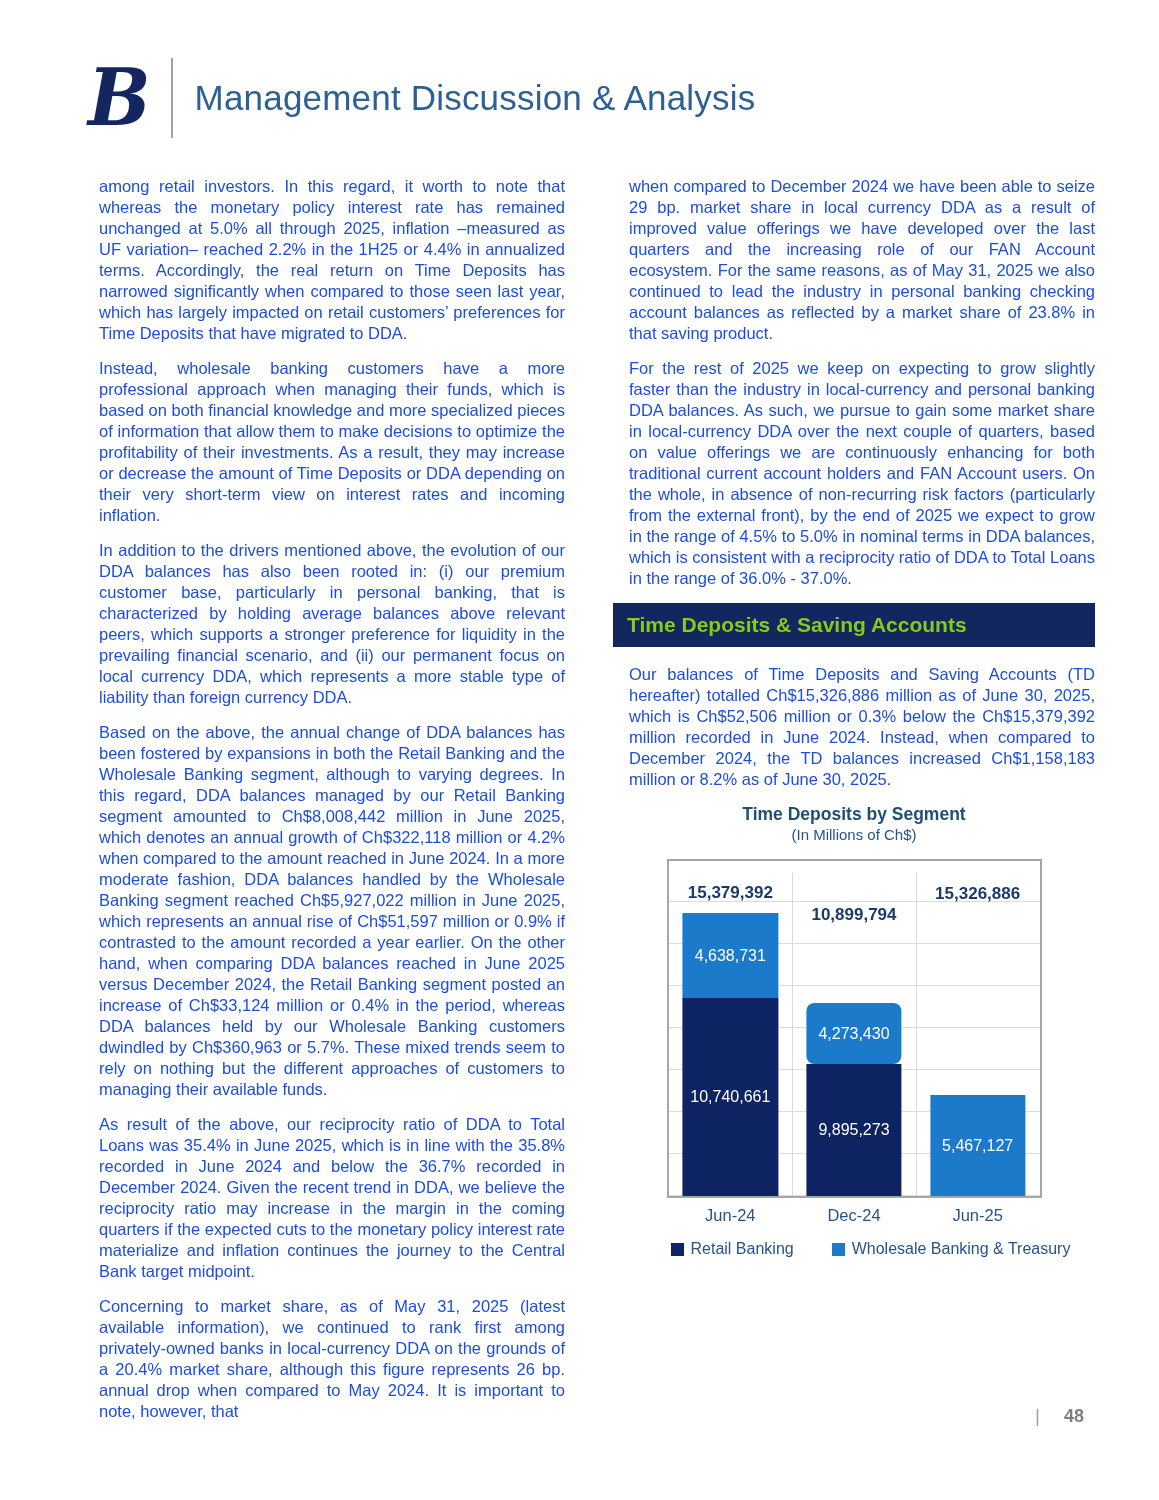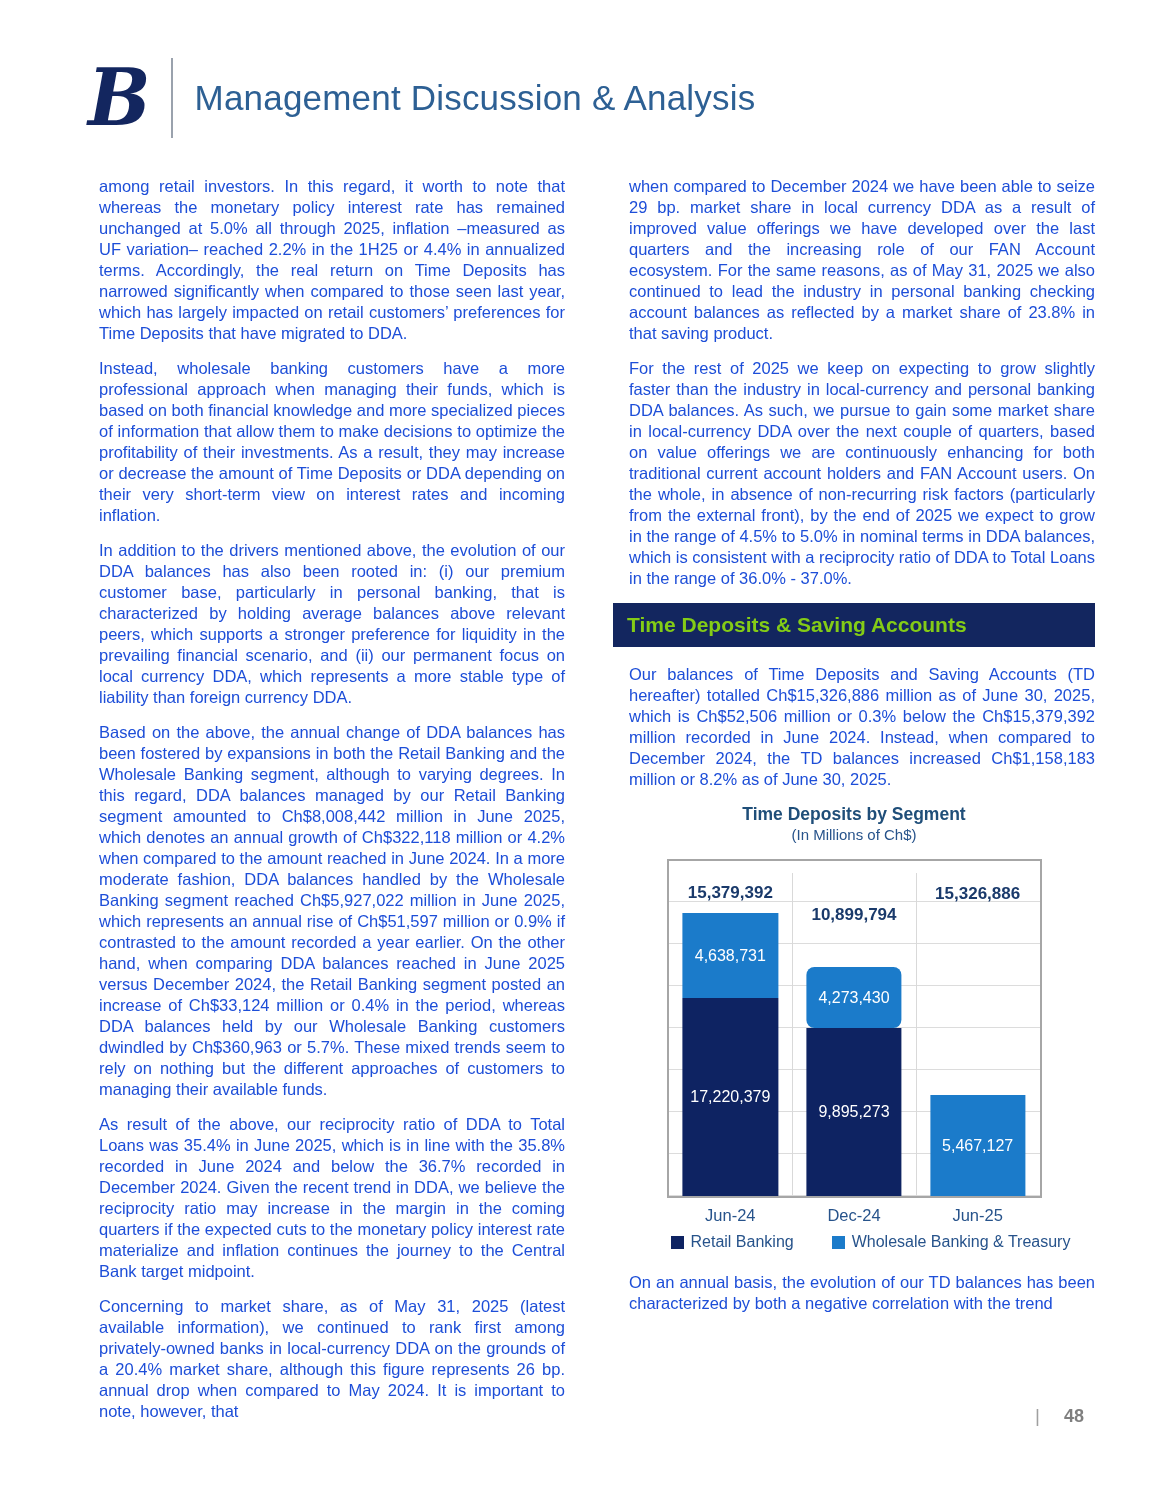--- a/index.html
+++ b/index.html
@@ -49,21 +49,21 @@
     width:77%; display:flex; flex-direction:column; justify-content:flex-end;
   }
   .seg { position:relative; display:flex; align-items:center; justify-content:center; }
   .seg-label { color:#ffffff; font-size:16px; white-space:nowrap; }
   .total-label {
     position:absolute; left:0; width:100%; text-align:center;
     font-size:17px; font-weight:bold; color:#1a3a6b; white-space:nowrap;
   }
   .xlabels { width:371px; margin:8px auto 0; display:flex; }
   .xlabel { width:33.333%; text-align:center; font-size:16.5px; color:#27538b; }
-  .legend { width:371px; margin:8px auto 0; display:flex; gap:38px; padding-left:4px; }
+  .legend { width:371px; margin:15px auto 0; display:flex; gap:38px; padding-left:4px; }
   .legend-item { display:flex; align-items:center; gap:7px; }
   .swatch { width:13px; height:13px; display:inline-block; }
   .legend-text { font-size:16px; color:#27538b; white-space:nowrap; }
   
   .footer { position:absolute; top:1405px; right:75px; display:flex; align-items:center; gap:24px; }
   .footer .sep { color:#a0a0a0; font-size:19px; }
   .footer .pagenum { color:#7f7f7f; font-size:18px;font-weight:bold; }
 </style>
 </head>
 <body>
@@ -103,31 +103,31 @@
       <div class="chart-title">Time Deposits by Segment</div>
       <div class="chart-subtitle">(In Millions of Ch$)</div>
       <div class="plot" id="plot">
           <div class="plot-col sep" style="left: 0%;">
             <div class="total-label" style="bottom: 293px;">15,379,392</div>
             <div class="stack">
               <div class="seg" style="height: 85px; background: rgb(27, 123, 202);">
                 <span class="seg-label">4,638,731</span>
               </div>
               <div class="seg" style="height: 198px; background: rgb(14, 35, 98);">
-                <span class="seg-label">17,220,379</span>
+                <span class="seg-label">10,740,661</span>
               </div>
             </div>
           </div>
           <div class="plot-col sep" style="left: 33.333%;">
             <div class="total-label" style="bottom: 271px;">10,899,794</div>
             <div class="stack">
               <div class="seg" style="height: 61px; background: rgb(27, 123, 202); border-radius: 8px;">
                 <span class="seg-label">4,273,430</span>
               </div>
-              <div class="seg" style="height: 168px; background: rgb(14, 35, 98);">
+              <div class="seg" style="height: 132px; background: rgb(14, 35, 98);">
                 <span class="seg-label">9,895,273</span>
               </div>
             </div>
           </div>
           <div class="plot-col" style="left: 66.666%;">
             <div class="total-label" style="bottom: 292px;">15,326,886</div>
             <div class="stack">
               <div class="seg" style="height: 101px; background: rgb(27, 123, 202);">
                 <span class="seg-label">5,467,127</span>
               </div>
@@ -144,23 +144,20 @@
             <span class="swatch" style="background: rgb(14, 35, 98);"></span>
             <span class="legend-text">Retail Banking</span>
           </div>
           <div class="legend-item">
             <span class="swatch" style="background: rgb(27, 123, 202);"></span>
             <span class="legend-text">Wholesale Banking &amp; Treasury</span>
           </div>
         </div>
     </figure>
 
-    <div style="margin-top:21px;">
-        <p>On an annual basis, the evolution of our TD balances has been characterized by both a negative correlation with the trend</p>
-      </div>
   </section>
 
   <footer class="footer">
     <span class="sep">|</span>
     <span class="pagenum">48</span>
   </footer>
 
 </div>
 
 </body></html>

